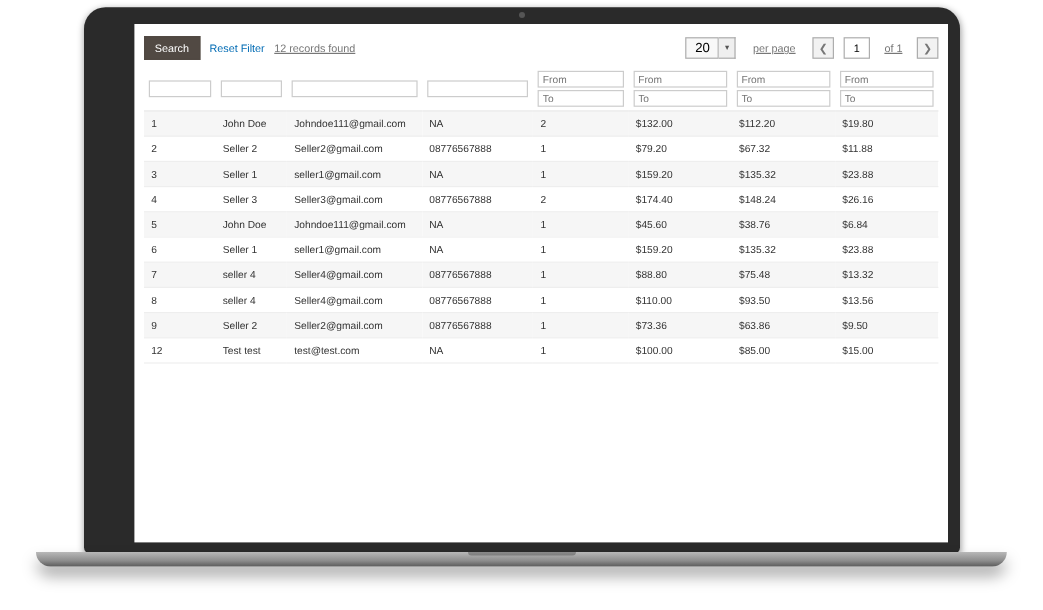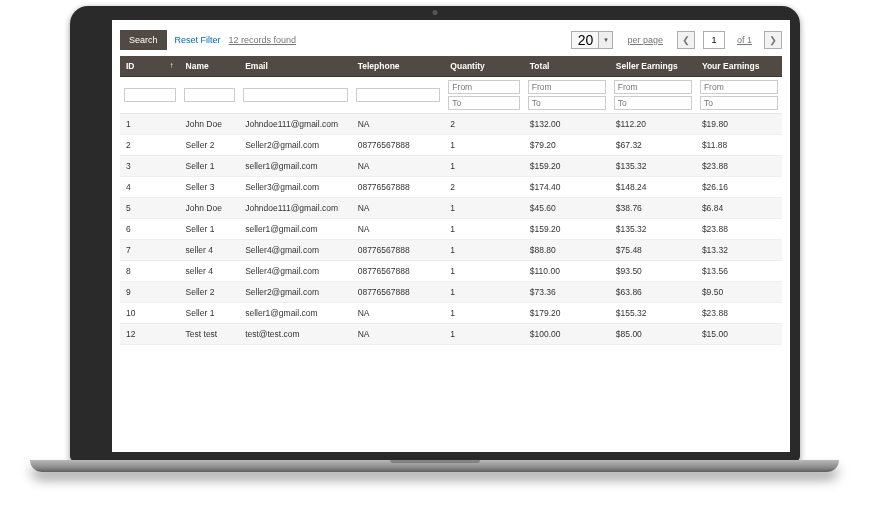--- a/index.html
+++ b/index.html
@@ -48,21 +48,21 @@
   .toolbar { display:flex; align-items:center; gap:8px; margin-bottom:6px; }
   .btn {
     border:1px solid #514943; background:#514943; color:#fff;
     padding:4px 8px; font-size:9px; cursor:pointer;
   }
   .link { color:#006bb4; font-size:9px; cursor:pointer; }
   .muted { color:#777; font-size:9px;text-decoration:underline; }
   .spacer { flex:1; }
   .sel {
     border:1px solid #adadad; background:#f8f8f8; padding:2px 4px;
-    font-size:14px; height:18px; width:28px; text-align:center;
+    font-size:11px; height:18px; width:28px; text-align:center;
   }
   .sel-arrow {
     width:14px; height:18px; border:1px solid #adadad; border-left:none;
     background:#efefef; display:inline-flex; align-items:center; justify-content:center;
     font-size:7px; color:#555; cursor:pointer;
   }
   .pg-btn {
     width:18px; height:18px; border:1px solid #adadad; background:#f2f2f2;
     display:inline-flex; align-items:center; justify-content:center; font-size:9px;
     color:#777; cursor:pointer;
@@ -128,30 +128,20 @@
         <col class="c-id">
           <col class="c-name">
           <col class="c-email">
           <col class="c-tel">
         <col class="c-qty">
           <col class="c-total">
           <col class="c-se">
           <col class="c-ye">
       </colgroup>
       <thead>
-        <tr>
-          <th><span>ID</span><span class="sort">↑</span></th>
-          <th>Name</th>
-          <th>Email</th>
-          <th>Telephone</th>
-          <th>Quantity</th>
-          <th>Total</th>
-          <th>Seller Earnings</th>
-          <th>Your Earnings</th>
-        </tr>
         <tr class="filter-row">
           <td><input class="finput" style=""></td>
           <td><input class="finput" style=""></td>
           <td><input class="finput" style=""></td>
           <td><input class="finput" style=""></td>
           <td>
               <div class="fstack">
             <input class="finput" placeholder="From" style="">
             <input class="finput" placeholder="To" style="">
           </div>
@@ -259,30 +249,20 @@
           </tr>
           <tr>
             <td>9</td>
             <td>Seller 2</td>
             <td>Seller2@gmail.com</td>
             <td>08776567888</td>
             <td>1</td>
             <td>$73.36</td>
             <td>$63.86</td>
             <td>$9.50</td>
-          </tr>
-          <tr>
-            <td>10</td>
-            <td>Seller 1</td>
-            <td>seller1@gmail.com</td>
-            <td>NA</td>
-            <td>1</td>
-            <td>$179.20</td>
-            <td>$155.32</td>
-            <td>$23.88</td>
           </tr>
           <tr>
             <td>12</td>
             <td>Test test</td>
             <td>test@test.com</td>
             <td>NA</td>
             <td>1</td>
             <td>$100.00</td>
             <td>$85.00</td>
             <td>$15.00</td>

